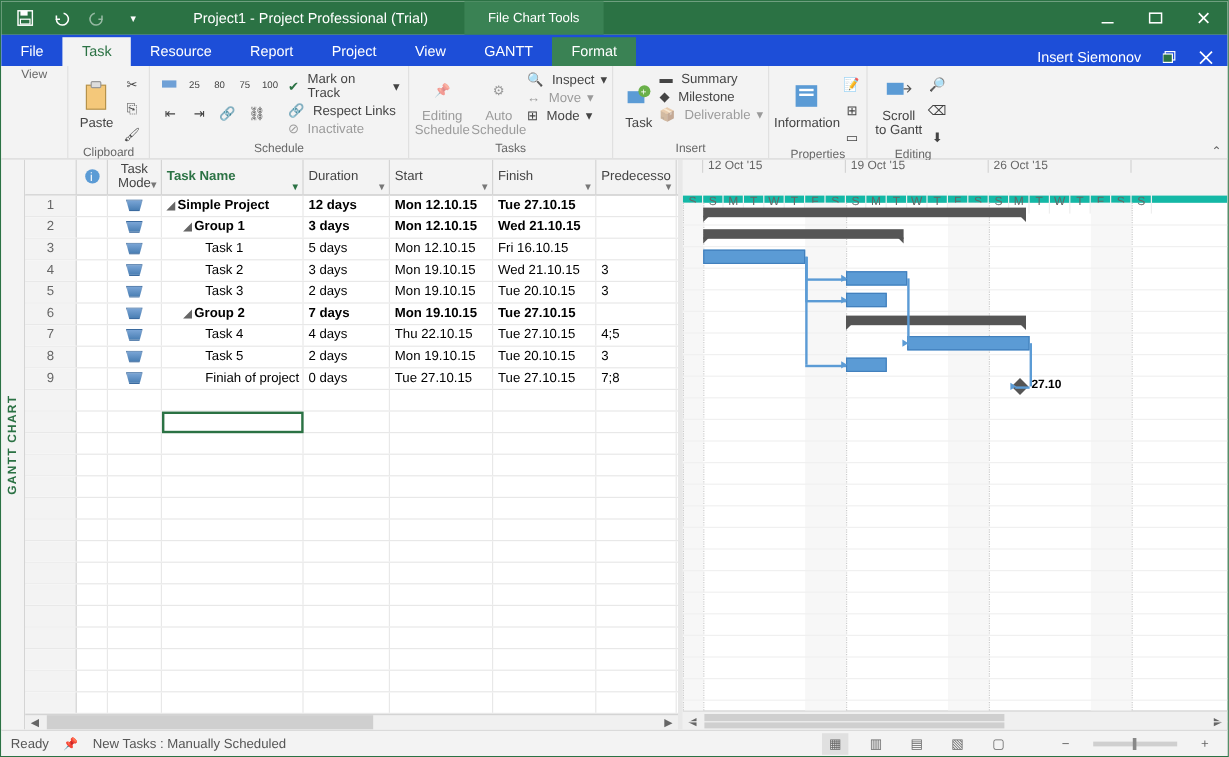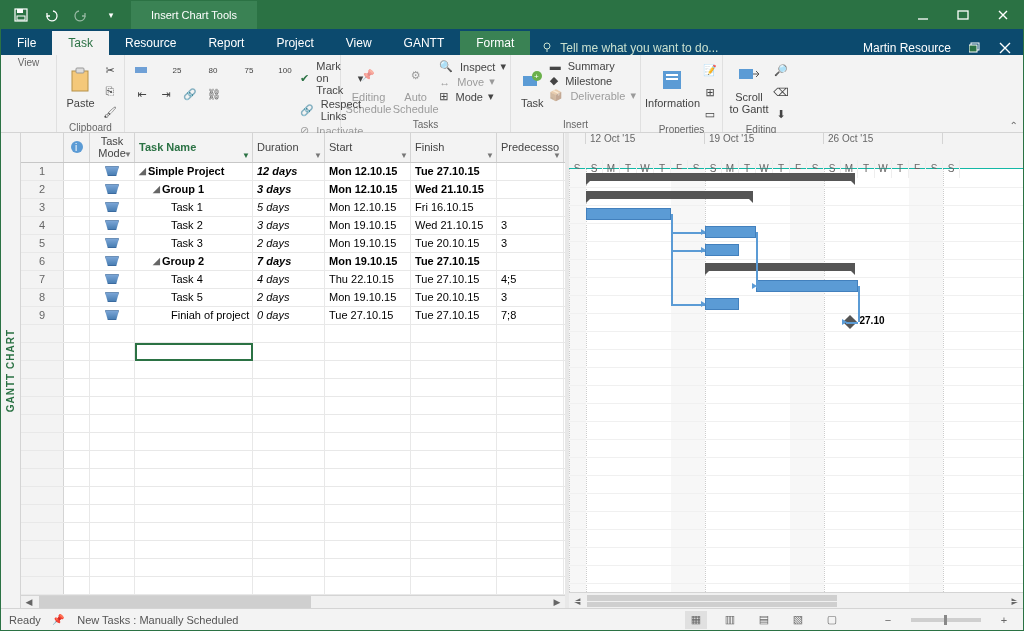--- a/index.html
+++ b/index.html
@@ -9,21 +9,21 @@
 .title-bar { background: #2b7244; height: 28px; display: flex; align-items: center; color: #fff; font-size: 12px; }
 .qat { display: flex; align-items: center; gap: 2px; padding: 0 6px; }
 .qat .btn { width: 28px; height: 22px; display: flex; align-items: center; justify-content: center; }
 .title-text { flex: 0 0 auto; padding: 0 30px; }
 .tools-tab { background: #3a8254; padding: 6px 20px; font-size: 11px; align-self: stretch; display: flex; align-items: center; }
 .title-spacer { flex: 1; }
 .win-controls { display: flex; }
 .win-controls .btn { width: 40px; height: 28px; display: flex; align-items: center; justify-content: center; }
 
 
-.tabs-row { background: #0c4a6e; height: 26px; display: flex; align-items: flex-end; color: #fff; font-size: 12px; }
+.tabs-row { background: #1d4ed8; height: 26px; display: flex; align-items: flex-end; color: #fff; font-size: 12px; }
 .tab { padding: 5px 16px; cursor: pointer; }
 .tab.active { background: #f3f3f3; color: #2b7244; }
 .tell-me { display: flex; align-items: center; gap: 6px; padding: 0 10px; color: #c8e0cf; font-size: 12px; }
 .user-name { padding: 0 12px; font-size: 12px; display: flex; align-items: center; gap: 18px; }
 
 
 .ribbon { background: #f3f3f3; border-bottom: 1px solid #d4d4d4; height: 78px; display: flex; font-size: 11px; color: #444; }
 .ribbon-group { border-right: 1px solid #e0e0e0; display: flex; flex-direction: column; padding: 2px 4px 0; }
 .ribbon-group-content { flex: 1; display: flex; align-items: flex-start; }
 .ribbon-group-label { text-align: center; font-size: 10px; color: #666; padding-bottom: 2px; }
@@ -56,33 +56,33 @@
 .col-pred { width: 67px; }
 
 
 .sheet-body { flex: 1; position: relative; }
 .sheet-row { display: flex; height: 18px; border-bottom: 1px solid #e8e8e8; font-size: 11px; }
 .sheet-row .cell { border-right: 1px solid #e8e8e8; display: flex; align-items: center; padding: 0 4px; overflow: hidden; white-space: nowrap; }
 .cell.rownum { width: 43px; background: #f3f3f3; border-right: 1px solid #d4d4d4; justify-content: center; color: #666; border-bottom-color: #d4d4d4; }
 .cell.info { width: 26px; }
 .cell.mode { width: 45px; justify-content: center; }
 .cell.name { width: 118px; }
-.cell.dur { width: 72px; font-style: italic; }
+.cell.dur { width: 72px; }
 .cell.start { width: 86px; }
 .cell.finish { width: 86px; }
 .cell.pred { width: 67px; }
 .bold .cell.name, .bold .cell.dur, .bold .cell.start, .bold .cell.finish { font-weight: bold; }
 .indent1 { padding-left: 18px !important; }
 .indent2 { padding-left: 36px !important; }
 .collapse-tri { color: #666; margin-right: 2px; font-size: 9px; }
 .task-ico { width: 14px; height: 10px; background: linear-gradient(#7aa5d6, #4a7fb4); border: 1px solid #3a6a9f; clip-path: polygon(0 0, 100% 0, 80% 100%, 20% 100%); }
 .active-cell { position: absolute; top: 180px; left: 114px; width: 118px; height: 18px; border: 2px solid #2b7244; pointer-events: none; }
 
 
-.gantt-header { height: 36px; background: #f3f3f3; border-bottom: 1px solid #14b8a6; display: flex; flex-direction: column; font-size: 10px; color: #666; gap: 16px; }
+.gantt-header { height: 36px; background: #f3f3f3; border-bottom: 6px solid #14b8a6; display: flex; flex-direction: column; font-size: 10px; color: #666; gap: 16px; }
 .gantt-header-top { height: 18px; display: flex; }
 .gantt-header-top .wk { flex: 0 0 119px; border-right: 1px solid #d4d4d4; padding-left: 4px; display: flex; align-items: center; }
 .gantt-header-bot { height: 18px; display: flex; }
 .gantt-header-bot .d { flex: 0 0 17px; text-align: center; border-right: 1px solid #eee; line-height: 18px; }
 .gantt-body { flex: 1; position: relative; }
 .gantt-grid-col { position: absolute; top: 0; bottom: 0; border-right: 1px dotted #ccc; }
 .gantt-grid-wkend { position: absolute; top: 0; bottom: 0; width: 34px; background: #f7f7f7; }
 .gantt-row-line { position: absolute; left: 0; right: 0; border-bottom: 1px solid #f0f0f0; }
 .gantt-bar { position: absolute; height: 12px; background: #5b9bd5; border: 1px solid #4280bd; }
 .gantt-summary { position: absolute; height: 8px; background: #555; }
@@ -125,21 +125,22 @@
         </svg>
       </div>
     <div class="btn" style="opacity:.5">
         <svg width="14" height="14" viewBox="0 0 14 14">
           <path d="M5 3 A5 5 0 1 0 11 8" fill="none" stroke="#fff" stroke-width="1.3"></path>
           <path d="M11 5 L11 8 L8 8" fill="none" stroke="#fff" stroke-width="1.3"></path>
         </svg>
       </div>
     <div class="btn" style="font-size:9px;color:#fff">▾</div>
   </div>
-  <div class="tools-tab">Insert Chart Tools</div>
+  <div class="title-text">Project1 - Project Professional (Trial)</div>
+  <div class="tools-tab">File Chart Tools</div>
   <div class="title-spacer"></div>
   <div class="win-controls">
     <div class="btn">
         <svg width="12" height="12">
           <line x1="1" y1="10" x2="11" y2="10" stroke="#fff" stroke-width="1.3"></line>
         </svg>
       </div>
     <div class="btn">
         <svg width="12" height="12">
           <rect x="1" y="2" width="10" height="8" fill="none" stroke="#fff" stroke-width="1.3"></rect>
@@ -155,30 +156,23 @@
 
 <div class="tabs-row">
   <div class="tab">File</div>
   <div class="tab active">Task</div>
   <div class="tab">Resource</div>
   <div class="tab">Report</div>
   <div class="tab">Project</div>
   <div class="tab">View</div>
   <div class="tab">GANTT</div>
   <div class="tab" style="background:#3a8254">Format</div>
-  <div class="tell-me">
-    <svg width="14" height="14">
-        <circle cx="7" cy="5" r="3" fill="none" stroke="#c8e0cf"></circle>
-        <line x1="7" y1="8" x2="7" y2="11" stroke="#c8e0cf"></line>
-      </svg>
-    <span>Tell me what you want to do...</span>
-  </div>
   <div class="title-spacer"></div>
   <div class="user-name">
-    <span>Martin Resource</span>
+    <span>Insert Siemonov</span>
     <svg width="12" height="12">
         <rect x="2" y="1" width="8" height="7" fill="none" stroke="#fff"></rect>
         <rect x="0" y="3" width="8" height="7" fill="#2b7244" stroke="#fff"></rect>
       </svg>
     <svg width="12" height="12">
         <path d="M1 1 L11 11 M11 1 L1 11" stroke="#fff" stroke-width="1.4"></path>
       </svg>
   </div>
 </div>
 
@@ -201,21 +195,21 @@
         <div class="mini-btn">✂</div>
         <div class="mini-btn">⎘</div>
         <div class="mini-btn">🖌</div>
       </div>
     </div>
     <div class="ribbon-group-label">Clipboard</div>
   </div>
   <div class="ribbon-group" style="width:216px">
     <div class="ribbon-group-content" style="padding:3px;gap:6px">
       <div style="display:flex;flex-direction:column;gap:4px">
-        <div class="ribbon-row" style="gap:18px">
+        <div class="ribbon-row" style="gap:3px">
           <div class="mini-btn" style="width:18px;font-size:8px">
               <svg width="16" height="14">
                 <rect x="2" y="4" width="12" height="6" fill="#6fa0d6"></rect>
               </svg>
             </div>
           <div class="mini-btn" style="width:18px;font-size:8px">25</div>
           <div class="mini-btn" style="width:18px;font-size:8px">80</div>
           <div class="mini-btn" style="width:18px;font-size:8px">75</div>
           <div class="mini-btn" style="width:18px;font-size:8px">100</div>
         </div>

